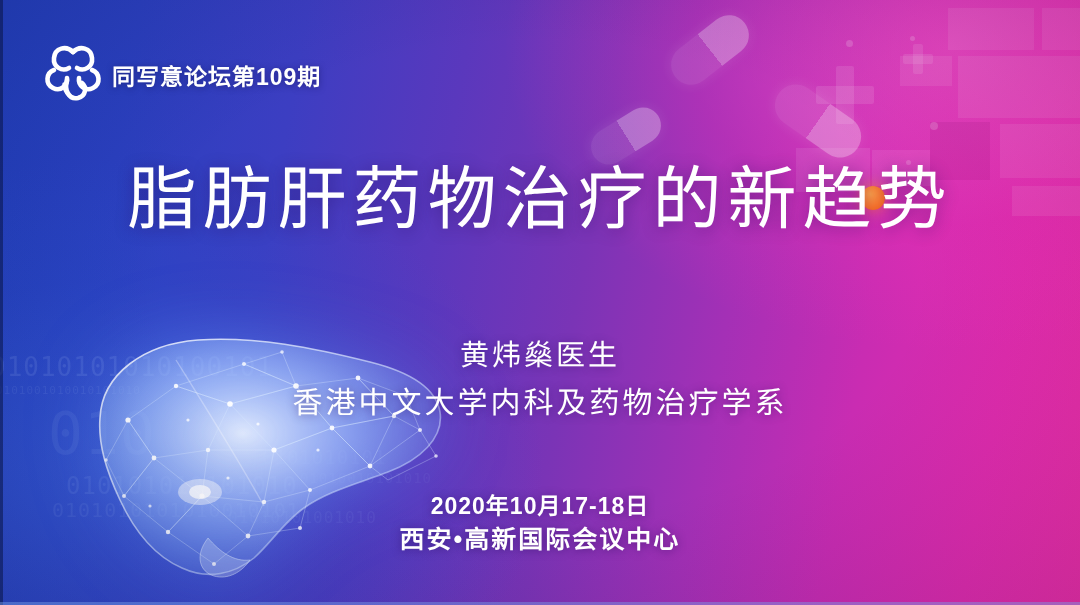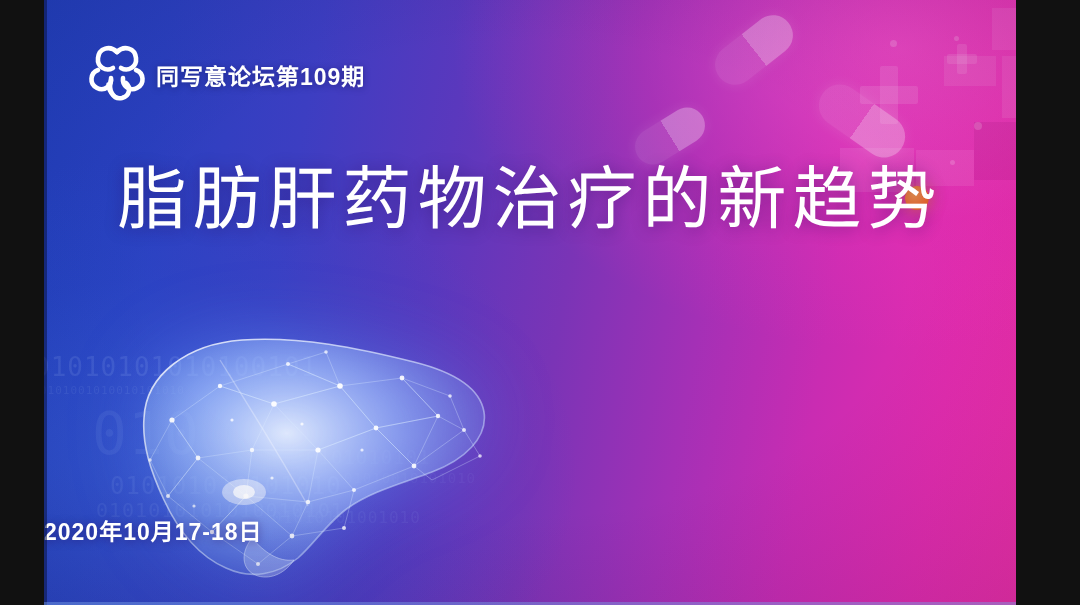--- a/index.html
+++ b/index.html
@@ -8,26 +8,25 @@
     padding: 0;
     background: #111;
   }
   body {
     font-family: "Liberation Sans", "DejaVu Sans", sans-serif;
   }
 
   
   .slide {
     position: relative;
-    width: 972px;
+    width: 1080px;
     height: 605px;
     overflow: hidden;
     background: #1d4ed8;
     box-sizing: border-box;
-    margin-left: 44px;
   }
 
   
   .bg-base {
     position: absolute;
     inset: 0;
     background: linear-gradient(100deg,
         #2140bd 0%,
         #2a40c0 12%,
         #3c3ec2 26%,
@@ -204,22 +203,22 @@
     letter-spacing: 3px;
     line-height: 1.3;
     text-shadow: 0 1px 10px rgba(40,10,90,0.45);
   }
 
   
   .footer-block {
     position: absolute;
     left: 0;
     right: 0;
-    top: 516px;
-    text-align: left;
+    top: 490px;
+    text-align: center;
   }
   .event-date {
     color: #ffffff;
     font-size: 23px;
     font-weight: bold;
     letter-spacing: 1px;
     line-height: 1.45;
     text-shadow: 0 1px 8px rgba(40,10,90,0.5);
   }
   .event-venue {
@@ -386,20 +385,25 @@
       </svg>
     </div>
     <div class="brand-text">同写意论坛第109期</div>
   </div>
 
   <div class="accent-dot"></div>
   <div class="title-block">
     <div class="title">脂肪肝药物治疗的新趋势</div>
   </div>
 
+  <div class="speaker-block">
+    <div class="speaker-name">黄炜燊医生</div>
+    <div class="speaker-affil">香港中文大学内科及药物治疗学系</div>
+  </div>
 
   <div class="footer-block">
     <div class="event-date">2020年10月17-18日</div>
+    <div class="event-venue">西安•高新国际会议中心</div>
   </div>
 
   <div class="edge-left"></div>
   <div class="edge-bottom"></div>
 </div>
 
 </body></html>

